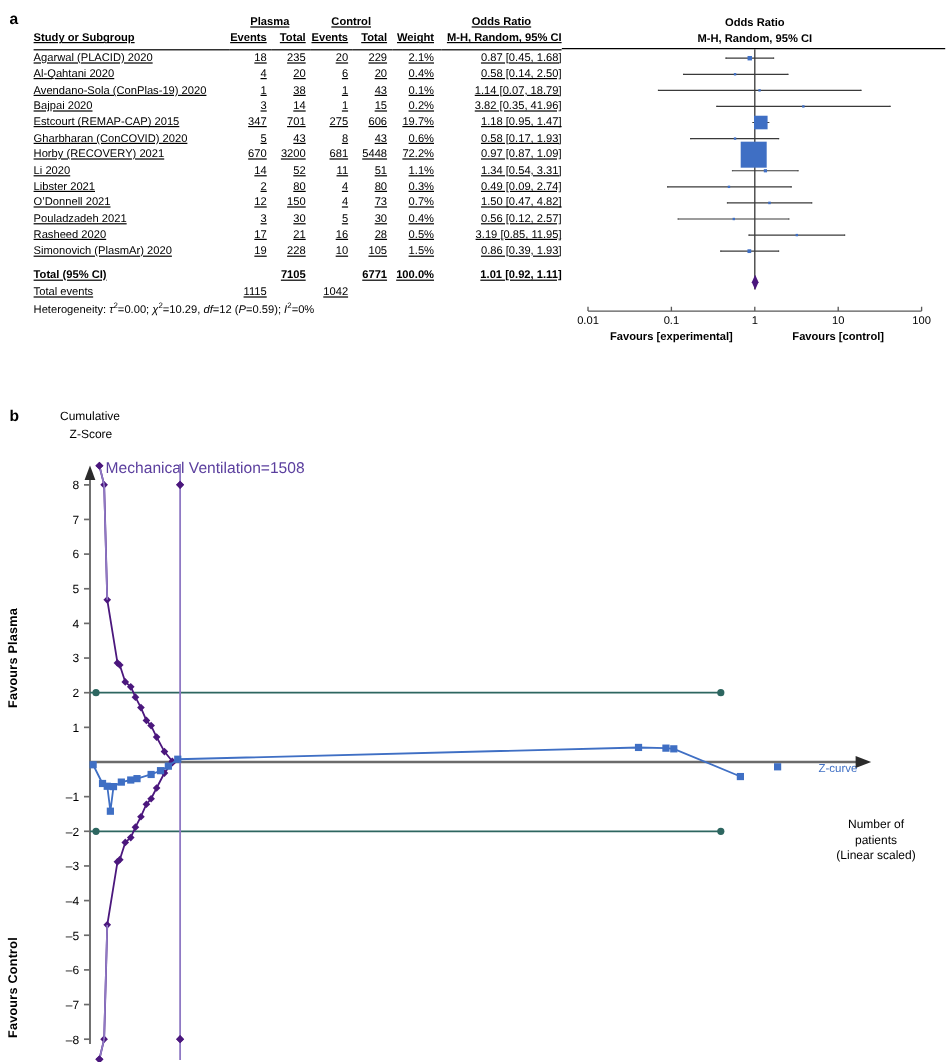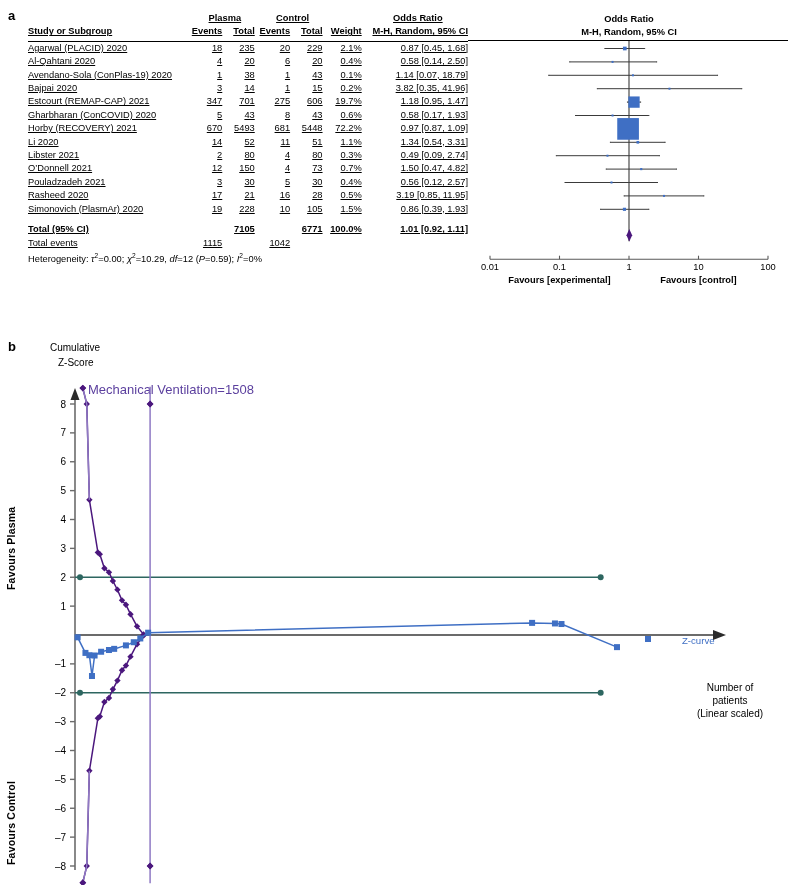--- a/index.html
+++ b/index.html
@@ -95,41 +95,41 @@
           <tr>
             <td class="c-study">Bajpai 2020</td>
             <td class="c-num">3</td>
             <td class="c-tot">14</td>
             <td class="c-num">1</td>
             <td class="c-tot">15</td>
             <td class="c-wt">0.2%</td>
             <td class="c-or">3.82 [0.35, 41.96]</td>
           </tr>
           <tr>
-            <td class="c-study">Estcourt (REMAP-CAP) 2021</td>
+            <td class="c-study">Estcourt (REMAP-CAP) 2015</td>
             <td class="c-num">347</td>
             <td class="c-tot">701</td>
             <td class="c-num">275</td>
             <td class="c-tot">606</td>
             <td class="c-wt">19.7%</td>
             <td class="c-or">1.18 [0.95, 1.47]</td>
           </tr>
           <tr>
             <td class="c-study">Gharbharan (ConCOVID) 2020</td>
             <td class="c-num">5</td>
             <td class="c-tot">43</td>
             <td class="c-num">8</td>
             <td class="c-tot">43</td>
             <td class="c-wt">0.6%</td>
             <td class="c-or">0.58 [0.17, 1.93]</td>
           </tr>
           <tr>
             <td class="c-study">Horby (RECOVERY) 2021</td>
             <td class="c-num">670</td>
-            <td class="c-tot">5493</td>
+            <td class="c-tot">3200</td>
             <td class="c-num">681</td>
             <td class="c-tot">5448</td>
             <td class="c-wt">72.2%</td>
             <td class="c-or">0.97 [0.87, 1.09]</td>
           </tr>
           <tr>
             <td class="c-study">Li 2020</td>
             <td class="c-num">14</td>
             <td class="c-tot">52</td>
             <td class="c-num">11</td>

